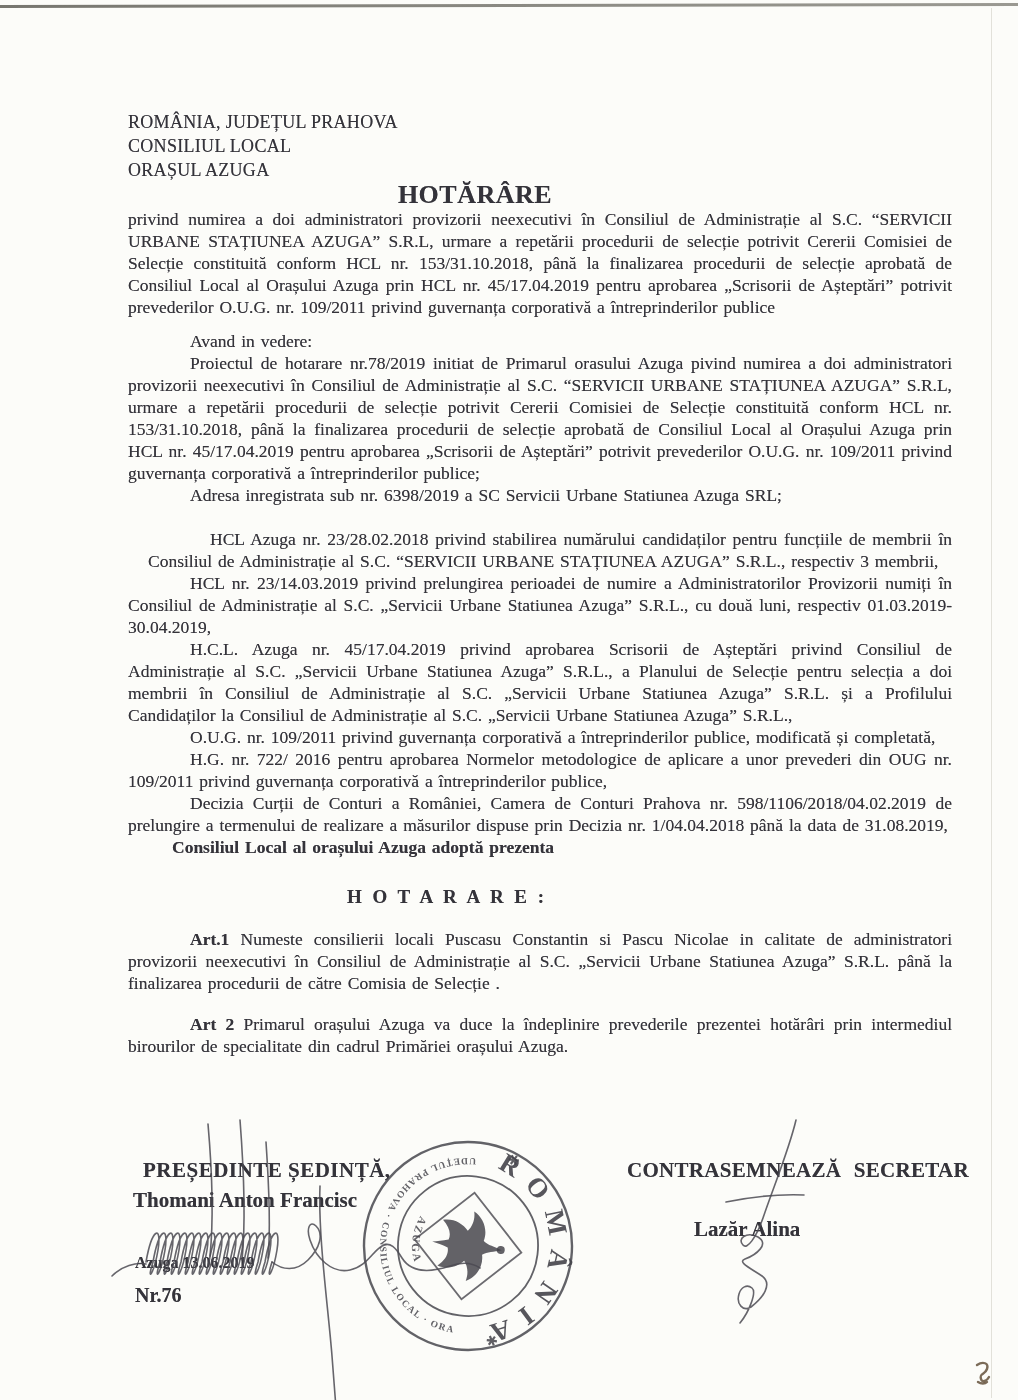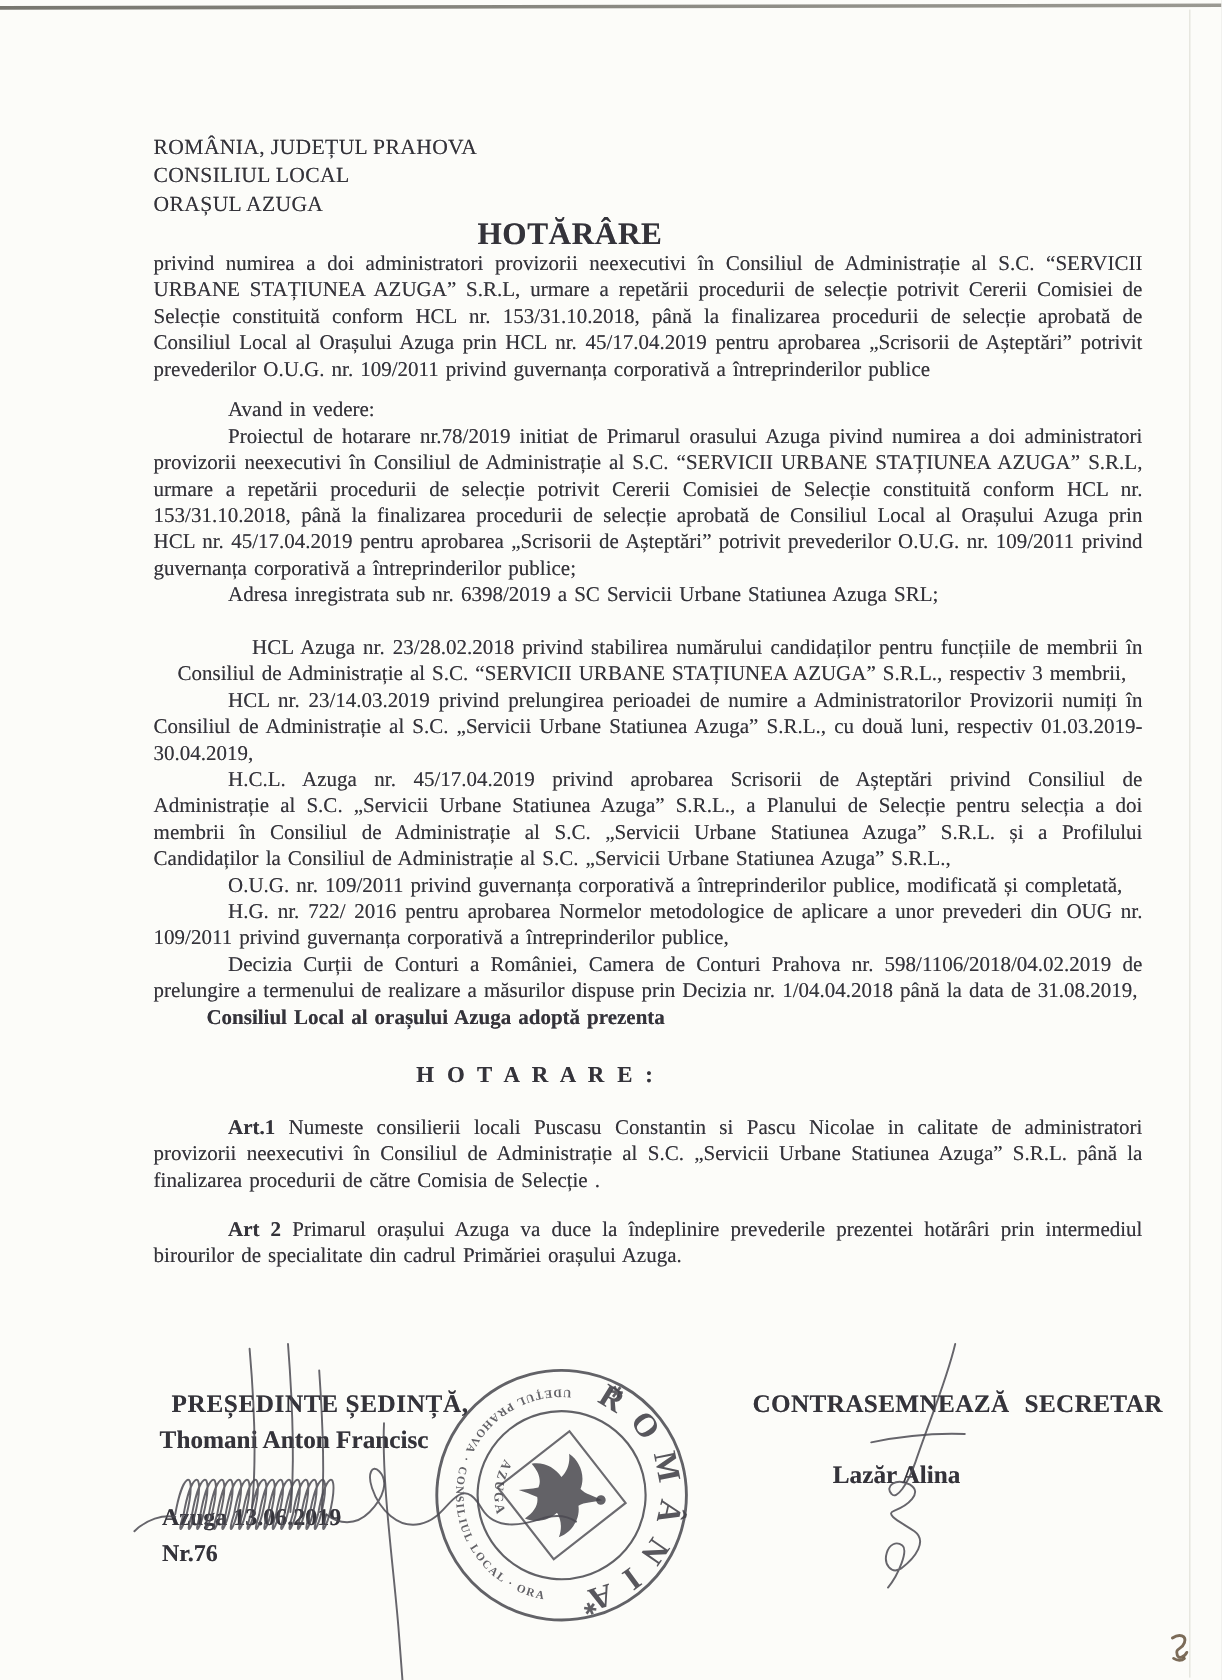--- a/index.html
+++ b/index.html
@@ -75,21 +75,21 @@
 
     <p class="heading2">H O T A R A R E :</p>
 
     <p class="para art"><b>Art.1</b> <span>Numeste consilierii locali Puscasu Constantin si Pascu Nicolae in calitate de administratori provizorii neexecutivi în Consiliul de Administrație al S.C. „Servicii Urbane Statiunea Azuga” S.R.L. până la finalizarea procedurii de către Comisia de Selecție .</span></p>
 
     <p class="para art"><b>Art 2</b> <span>Primarul orașului Azuga va duce la îndeplinire prevederile prezentei hotărâri prin intermediul birourilor de specialitate din cadrul Primăriei orașului Azuga.</span></p>
   </div>
 
   <p class="sig-label" style="left:143px;top:1158px;letter-spacing:.5px;">PREȘEDINTE ȘEDINȚĂ,</p>
   <p class="sig-label" style="left:133px;top:1188px;">Thomani Anton Francisc</p>
-  <p class="sig-label" style="left:135px;top:1254px;font-size:20px;">Azuga 13.06.2019</p>
+  <p class="sig-label" style="left:135px;top:1254px;font-size:16px;">Azuga 13.06.2019</p>
   <p class="sig-label" style="left:135px;top:1284px;font-size:20px;">Nr.76</p>
 
   <p class="sig-label" style="left:627px;top:1158px;word-spacing:7px;letter-spacing:.3px;">CONTRASEMNEAZĂ SECRETAR</p>
   <p class="sig-label" style="left:694px;top:1188px;margin-top:29px;">Lazăr Alina</p>
 
   <svg class="stamp" width="240" height="240" viewBox="-120 -120 240 240">
     <defs>
       <path id="arcTop" d="M -82,0 A 82,82 0 0 1 82,0"></path>
       <path id="arcBotOuter" d="M -88,0 A 88,88 0 0 0 88,0"></path>
       <path id="arcBotInner" d="M -56,0 A 56,56 0 0 0 56,0"></path>

